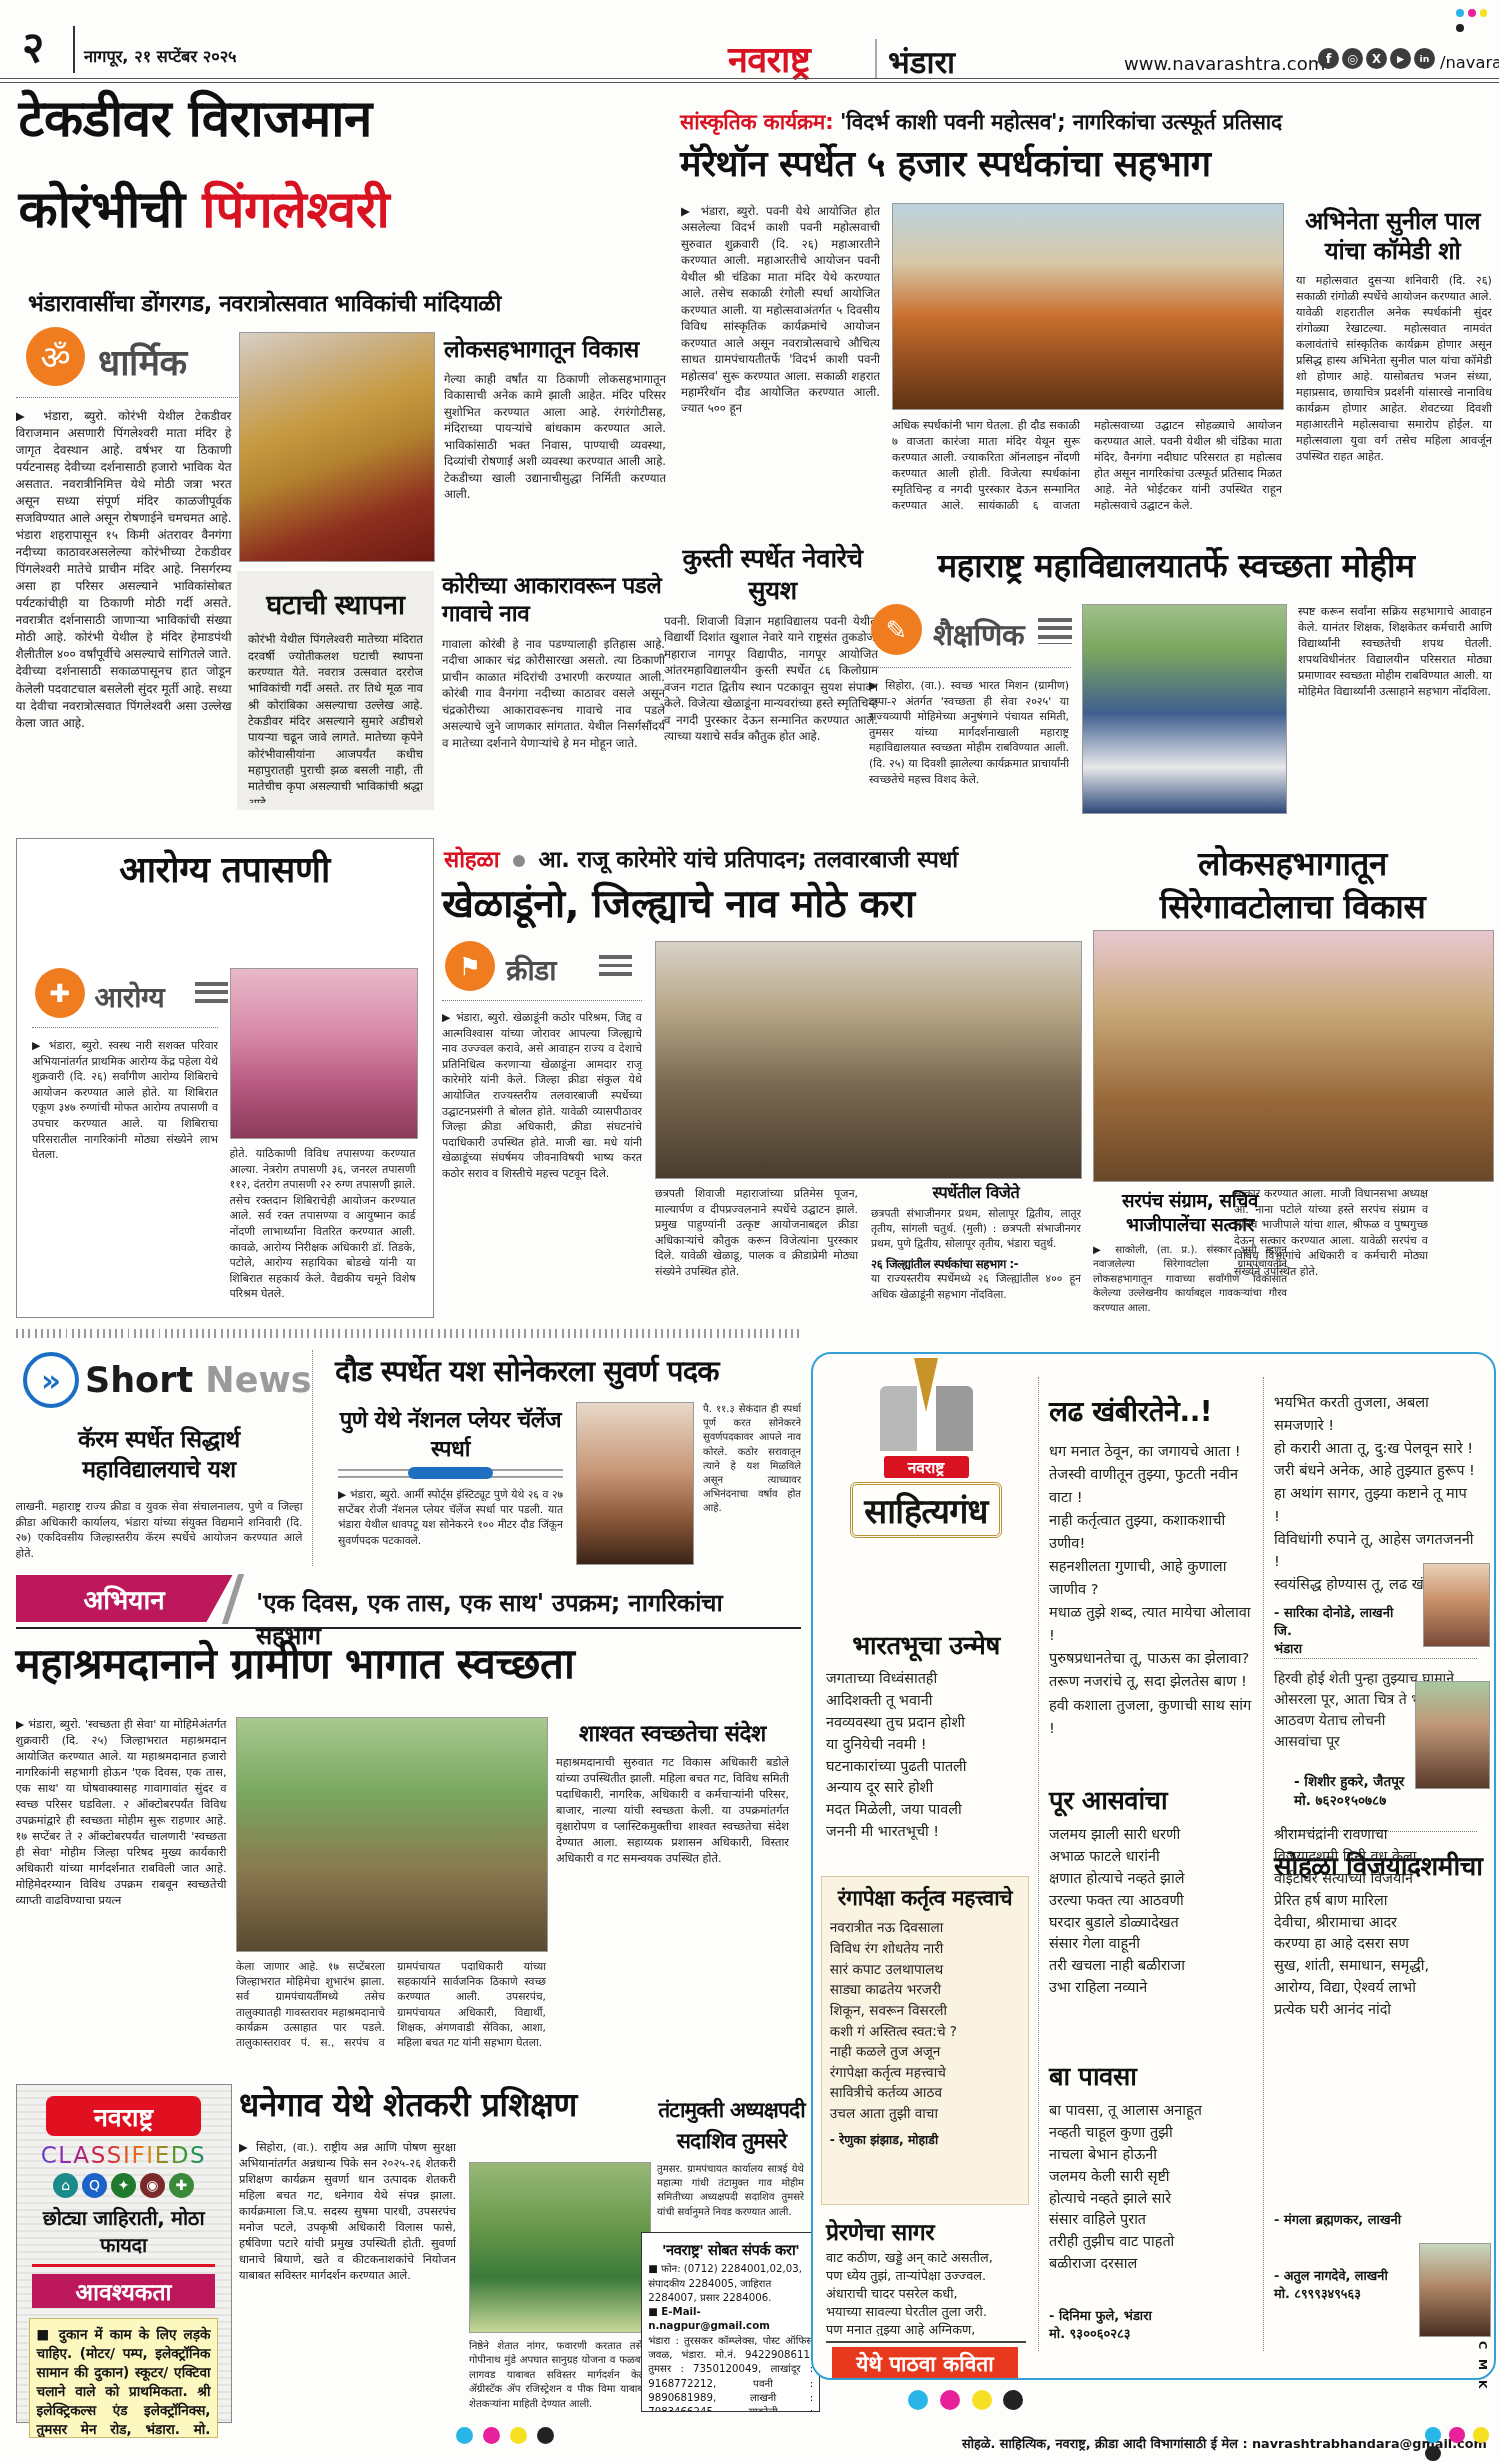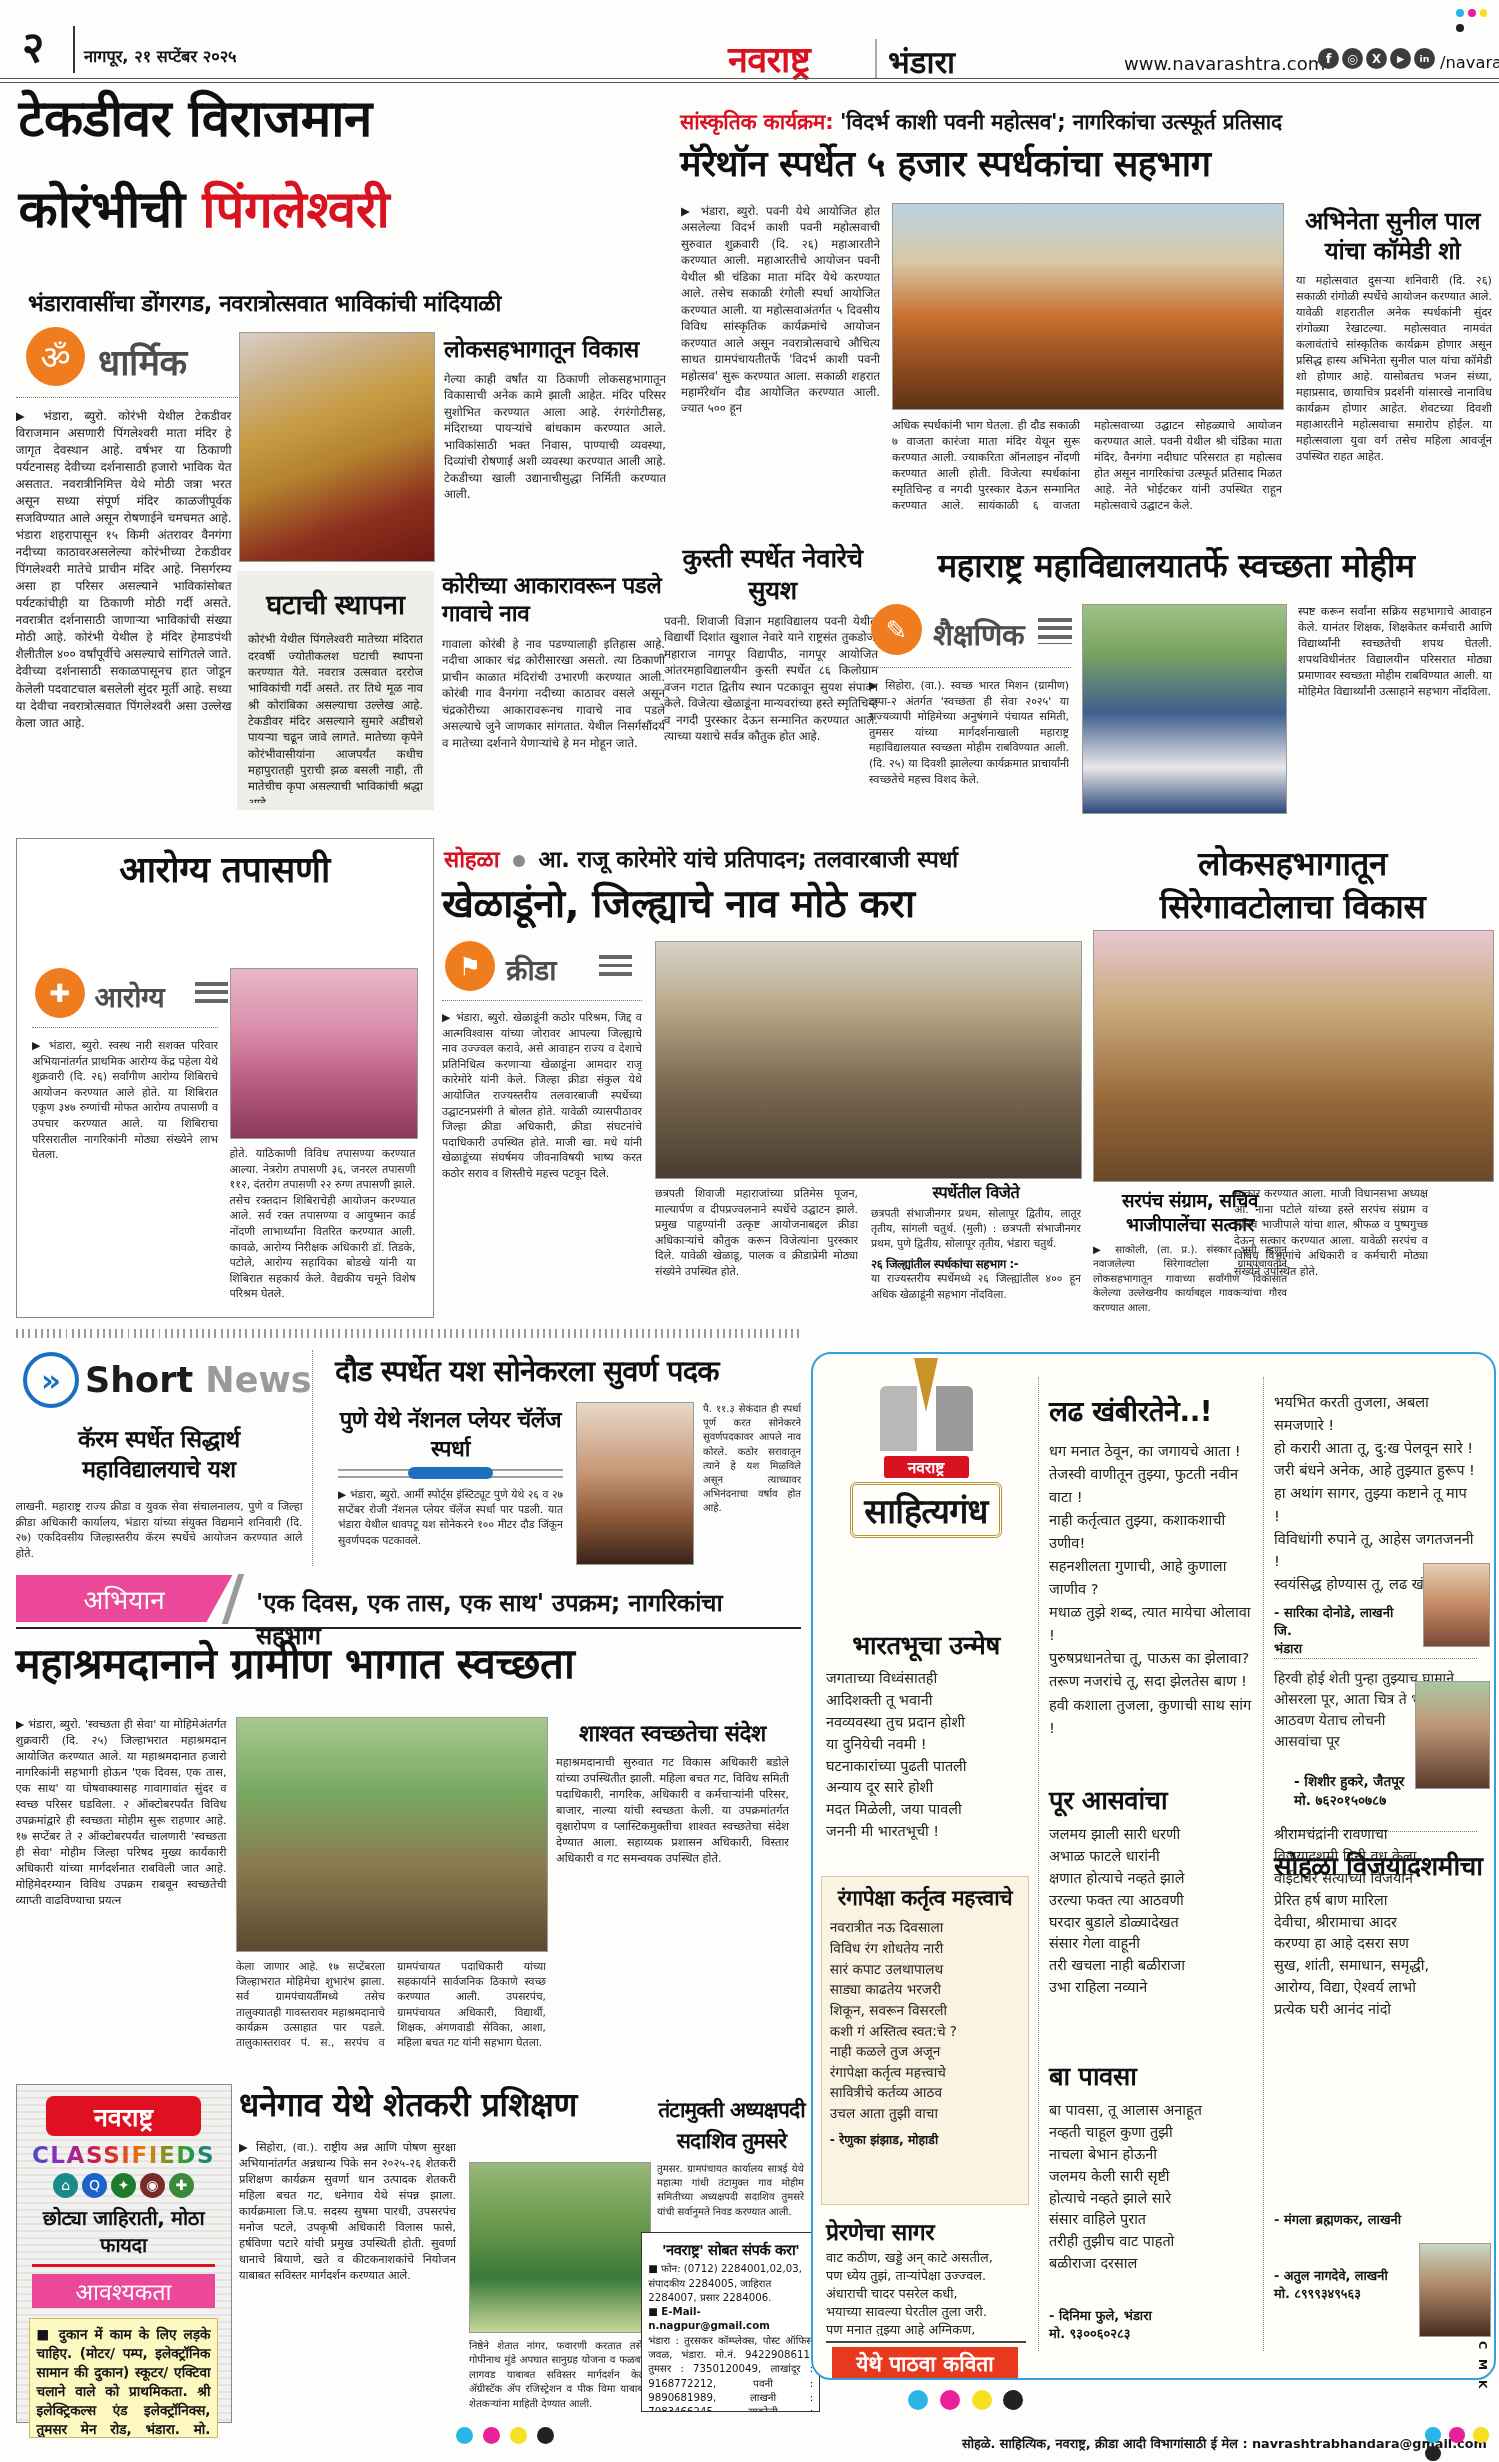--- a/index.html
+++ b/index.html
@@ -18,26 +18,26 @@
   .badge-label{font-weight:800;color:#4d4d4d;letter-spacing:-0.4px;}
   .bars{background:repeating-linear-gradient(#666 0 3.9px,transparent 3.9px 8.5px);}
   .boxed{border:1.6px solid #888;}
   .kicker{font-weight:800;letter-spacing:-0.2px;}
   .vdots{border-left:1.6px dotted #8a8a8a;}
   .poem{font-size:14.7px;line-height:1.52;white-space:pre-line;overflow:hidden;color:#222;}
   .poemtitle{font-weight:800;letter-spacing:-0.4px;color:#111;}
   .author{font-weight:700;}
   .dot{border-radius:50%;display:inline-block;}
   .classifieds-stripes{background:repeating-linear-gradient(#f1f1ef 0 5.4px,#e4e3e0 5.4px 7px);}
-  .gradword{font-weight:700;background:linear-gradient(90deg,#1b63c9,#8d2bbf,#d61a3c,#e88210,#1f9c3a,#1b63c9);
+  .gradword{font-weight:400;background:linear-gradient(90deg,#1b63c9,#8d2bbf,#d61a3c,#e88210,#1f9c3a,#1b63c9);
             -webkit-background-clip:text;background-clip:text;color:transparent;letter-spacing:1.6px;}
   .pillrule{background:linear-gradient(#9a9a9a,#9a9a9a) 0 2.3px/100% 1.9px no-repeat,
             linear-gradient(#9a9a9a,#9a9a9a) 0 9.3px/100% 1.9px no-repeat;}
   .pill{background:#1f6fc0;border-radius:7px;}
-  .bannerblue{background:#ec4899;color:#fff;font-weight:400;display:flex;align-items:center;justify-content:center;}
+  .bannerblue{background:#be185d;color:#fff;font-weight:700;display:flex;align-items:center;justify-content:center;}
   .doublerule{border-top:1.6px solid #555;border-bottom:1.6px solid #555;height:3.1px;}
   .piperule{background:repeating-linear-gradient(90deg,#9a9a9a 0 1.9px,transparent 1.9px 6.2px);}
 </style>
 </head>
 <body>
 
 <div class="abs" style="left:22px;top:15.5px;font-size:43px;font-weight:800;">२</div>
 <div class="abs" style="left:73px;top:26px;width:1.9px;height:47px;background:#333;"></div>
 <div class="abs" style="left:84px;top:45px;font-size:16.3px;font-weight:700;">नागपूर, २१ सप्टेंबर २०२५</div>
 <div class="abs red" style="left:728px;top:34px;font-size:36px;font-weight:800;letter-spacing:-0.8px;">नवराष्ट्र</div>

